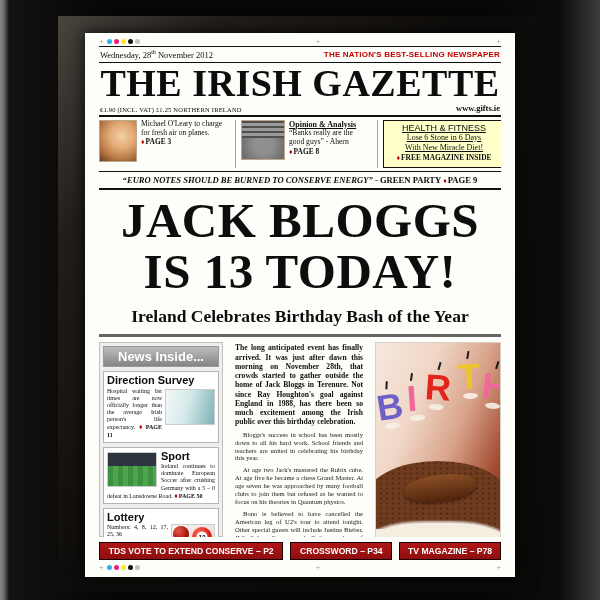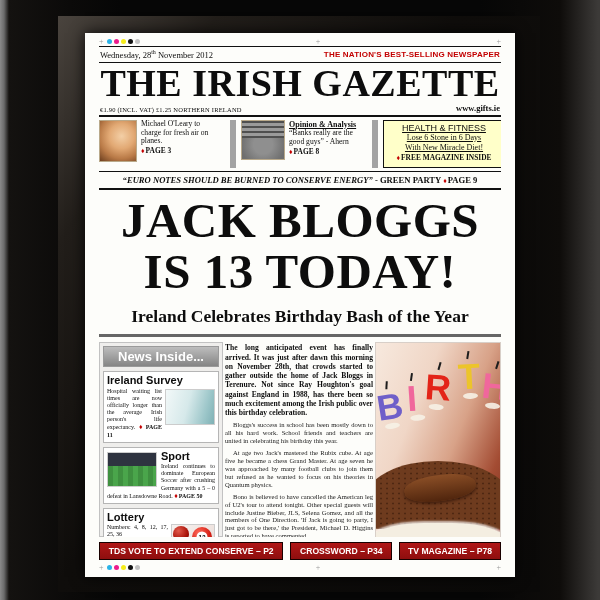--- a/index.html
+++ b/index.html
@@ -29,21 +29,21 @@
   .dateline{font-size:8.5px;}
   .dateline sup{font-size:6px;}
   .tagline{font-family:"Liberation Sans",sans-serif;font-weight:bold;font-size:8px;color:#c30000;letter-spacing:.2px;}
   
   .masthead{text-align:center;font-weight:bold;font-size:38px;line-height:1.02;letter-spacing:.5px;white-space:nowrap;padding:1px 0 0 0;}
   .pricebar{display:flex;justify-content:space-between;align-items:flex-end;border-bottom:2px solid #111;padding:0 1px 2px 1px;}
   .price{font-size:6.5px;letter-spacing:.2px;}
   .website{font-size:8.5px;font-weight:bold;}
   
   .teasers{display:flex;align-items:stretch;gap:5px;padding:3px 0;border-bottom:1px solid #111;height:48px;}
-  .teaser{display:flex;gap:4px;align-items:flex-start;flex:1;border-right:6px solid #a3a3a3;padding-right:8px;}
+  .teaser{display:flex;gap:4px;align-items:flex-start;flex:1;border-right:1px solid #a3a3a3;padding-right:8px;}
   .teaser.last{border-right:none;padding-right:0;}
   .tphoto{flex:0 0 auto;border:1px solid #b9a98a;}
   .oleary{width:36px;height:40px;background:
      radial-gradient(circle at 60% 38%,#f3cfa6 0%,#e2a974 38%,#b97a47 68%,#6d3f1f 100%);}
   .statue{width:42px;height:38px;background:
      repeating-linear-gradient(180deg,#4f4f4f 0 2px,#9a9a9a 2px 5px) top/100% 45% no-repeat,
      radial-gradient(circle at 50% 62%,#8f8f8f 0 30%,#6f6f6f 70%),#7d7d7d;}
   .ttext{font-size:7.6px;line-height:1.18;}
   .thead{font-weight:bold;text-decoration:underline;font-size:8px;}
   .tpage{font-weight:bold;font-size:7.4px;margin-top:1px;}
@@ -54,21 +54,21 @@
   .ypage{font-weight:bold;font-size:7.4px;}
   
   .quotebar{border-bottom:2px solid #111;text-align:center;padding:3px 0;font-size:8.6px;font-weight:bold;}
   .qtext{font-style:italic;}
   
   .headline{text-align:center;padding:6px 0 0 0;}
   .hl{font-weight:bold;font-size:49px;line-height:1.04;letter-spacing:.5px;white-space:nowrap;}
   .subhead{font-weight:bold;font-size:17.5px;margin-top:9px;}
   .rule-gray{height:3px;background:#666;margin:7px 0 5px 0;}
   
-  .content{flex:1;display:flex;gap:2px;min-height:0;overflow:hidden;}
+  .content{flex:1;display:flex;gap:12px;min-height:0;overflow:hidden;}
   
   .sidebar{flex:0 0 124px;background:#efeeec;border:1px solid #c2c2c2;padding:3px;box-sizing:border-box;}
   .sb-header{background:linear-gradient(#bdbdbd,#858585);color:#fff;font-family:"Liberation Sans",sans-serif;
      font-weight:bold;font-size:13px;text-align:center;padding:2px 0;border:1px solid #9a9a9a;}
   .card{background:#fff;border:1px solid #b5b5b5;margin-top:4px;padding:3px;overflow:hidden;}
   .card h3{margin:0 0 1px 0;font-family:"Liberation Sans",sans-serif;font-size:11px;line-height:1.05;}
   .card p{margin:0;font-size:6px;line-height:1.18;text-align:justify;}
   .pg{font-weight:bold;font-size:6px;}
   .ph{border:1px solid #ccc;}
   .hospital{float:right;width:48px;height:34px;margin:1px 0 1px 3px;background:
@@ -183,21 +183,21 @@
     <div class="subhead">Ireland Celebrates Birthday Bash of the Year</div>
   </div>
   <div class="rule-gray"></div>
 
   <div class="content">
 
     <div class="sidebar">
       <div class="sb-header">News Inside...</div>
 
       <div class="card">
-        <h3>Ireland Survey</h3>
+        <h3>Direction Survey</h3>
         <div class="ph hospital"></div>
         <p><span>Hospital waiting list times are now officially longer than the average Irish person's life expectancy. </span><span class="pg"><span class="dia">♦</span><span>PAGE 11</span></span></p>
       </div>
 
       <div class="card">
         <div class="ph stadium"></div>
         <h3>Sport</h3>
         <p><span>Ireland continues to dominate European Soccer after crushing Germany with a 5 – 0 defeat in Lansdowne Road. </span><span class="pg"><span class="dia">♦</span><span>PAGE 50</span></span></p>
       </div>
 

